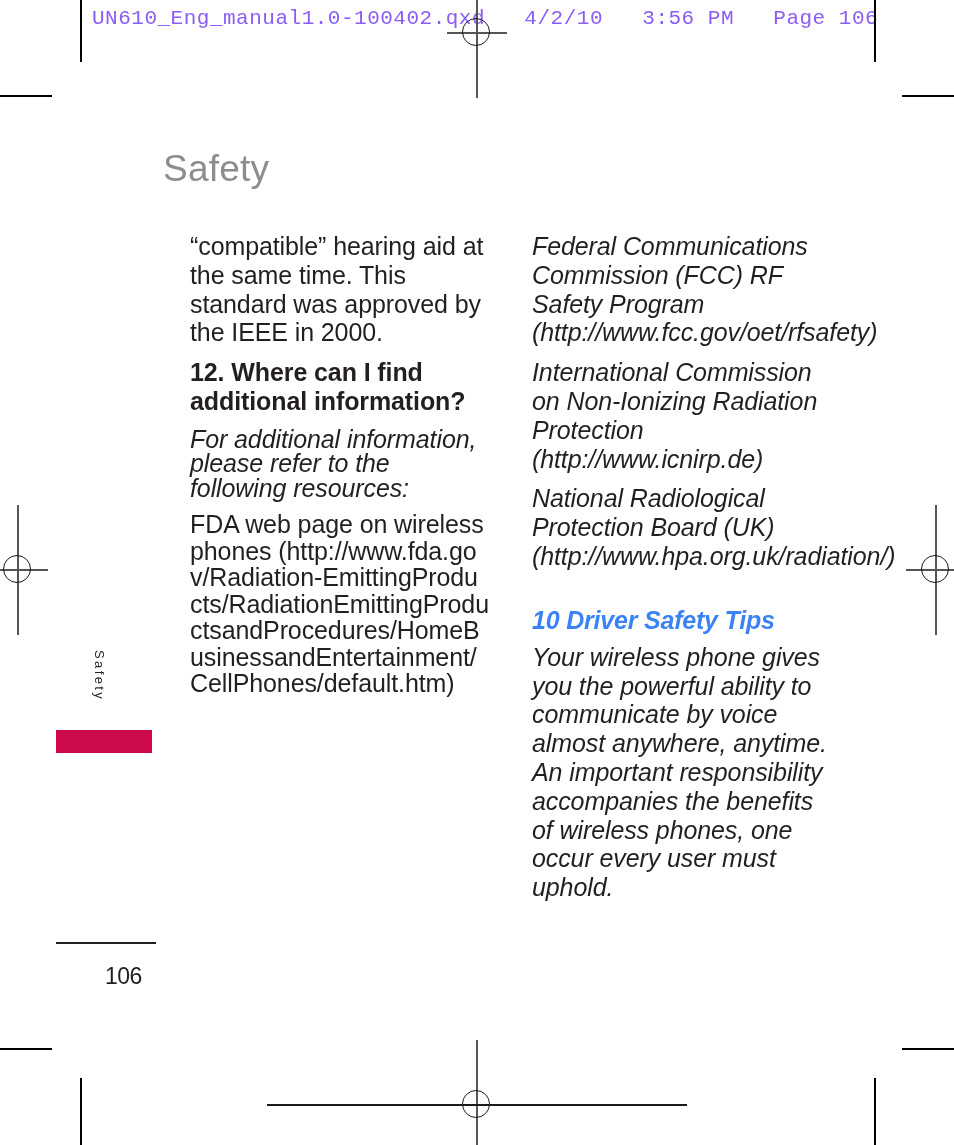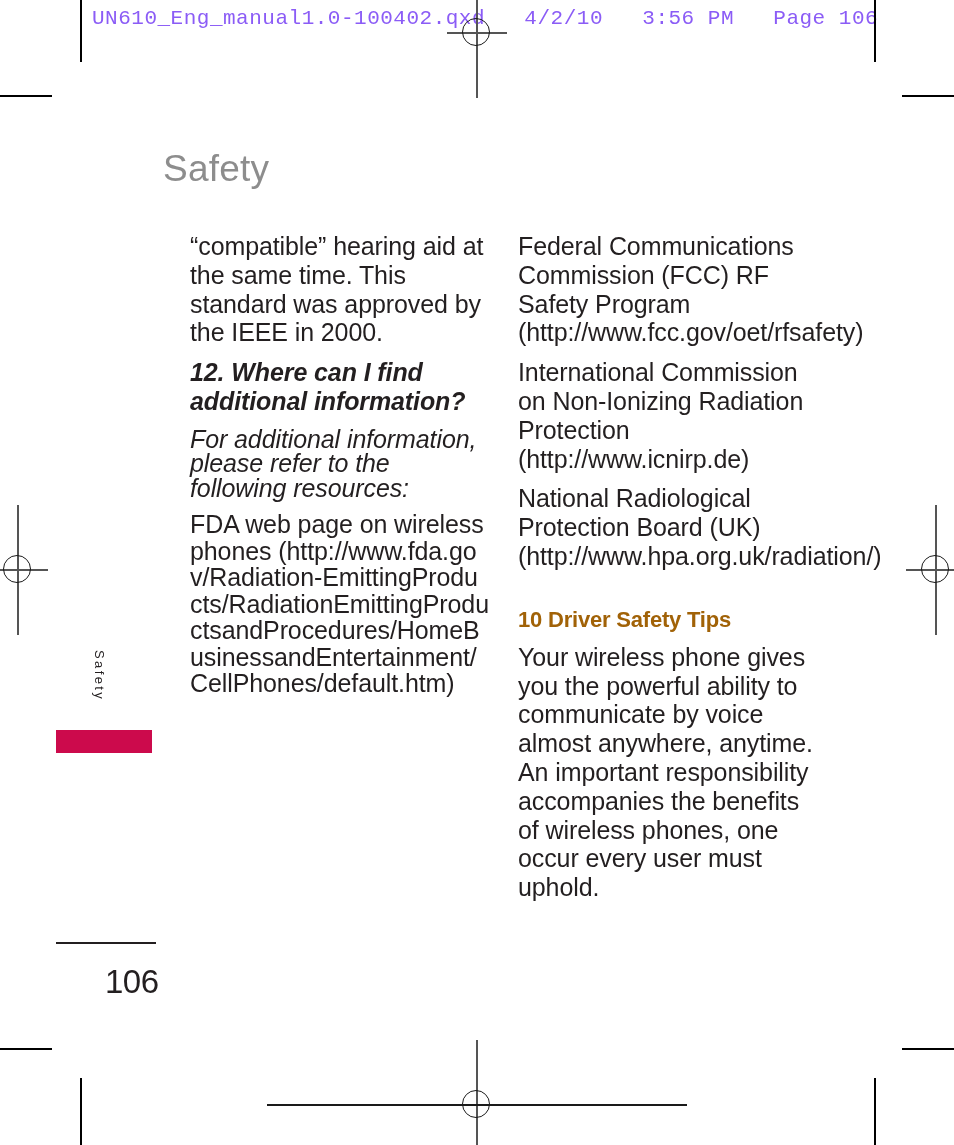--- a/index.html
+++ b/index.html
@@ -82,42 +82,41 @@
     color: #8d8d8d;
     letter-spacing: 0.2px;
   }
 
   .column {
     position: absolute;
     top: 232px;
     width: 300px;
   }
   .col-left  { left: 190px; }
-  .col-right { left: 518px; }
+  .col-right { left: 532px; font-style: italic; }
 
   .para {
     font-size: 25px;
     line-height: 28.8px;
     margin: 0 0 11px 0;
     color: #231f20;
     letter-spacing: -0.1px;
   }
   .para.tight { line-height: 24.5px; font-style: italic; }
   .para.sub-heading {
     font-weight: 700;
-    font-style: italic;
   }
   .para.url-block {
     word-break: break-all;
     line-height: 26.5px;
   }
   .section-heading {
-    font-size: 22px;
+    font-size: 25px;
     font-weight: 700;
-    color: #a16207;
+    color: #3b82f6;
     margin: 34px 0 8px 0;
     line-height: 30px;
     letter-spacing: -0.2px;
   }
 
   
   .side-tab {
     position: absolute;
     left: 107px;
     top: 650px;
@@ -144,21 +143,21 @@
     left: 56px;
     top: 942px;
     width: 100px;
     height: 1.6px;
     background: #231f20;
   }
   .folio {
     position: absolute;
     left: 105px;
     top: 963px;
-    font-size: 33px;
+    font-size: 23px;
     color: #231f20;
     letter-spacing: -0.5px;
   }
 </style>
 </head>
 <body>
 
 <div class="proof-header">UN610_Eng_manual1.0-100402.qxd   4/2/10   3:56 PM   Page 106</div>
 
 <div class="crop h" style="left:0px;  top:95px;  width:52px;"></div>

